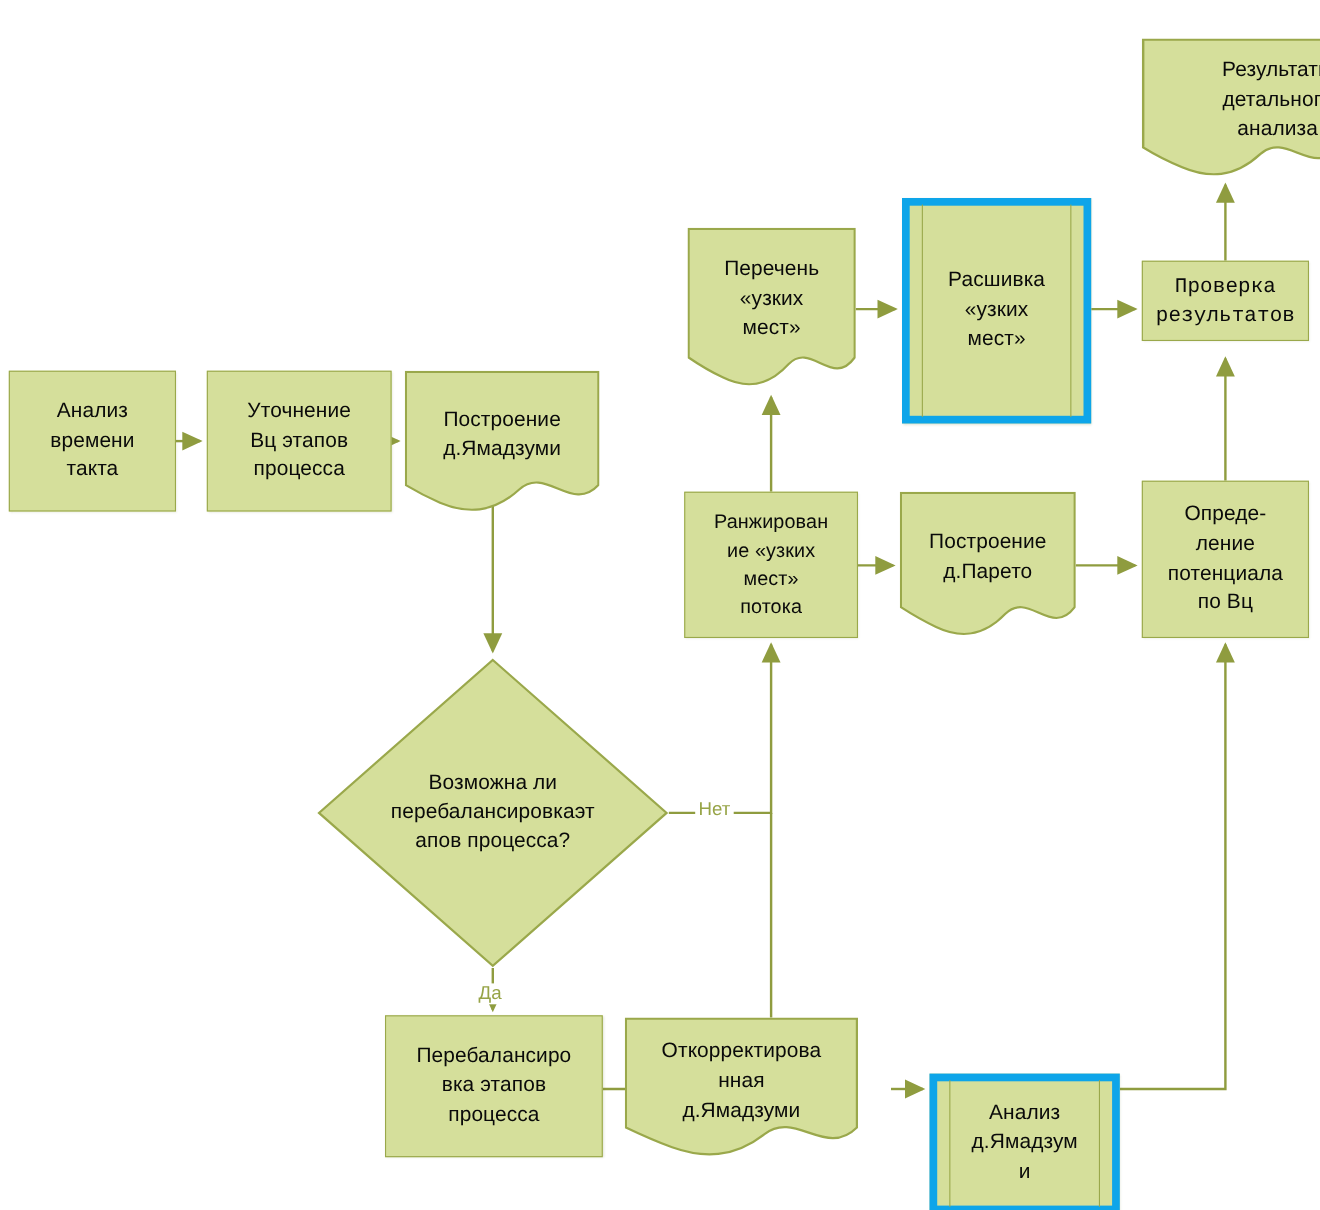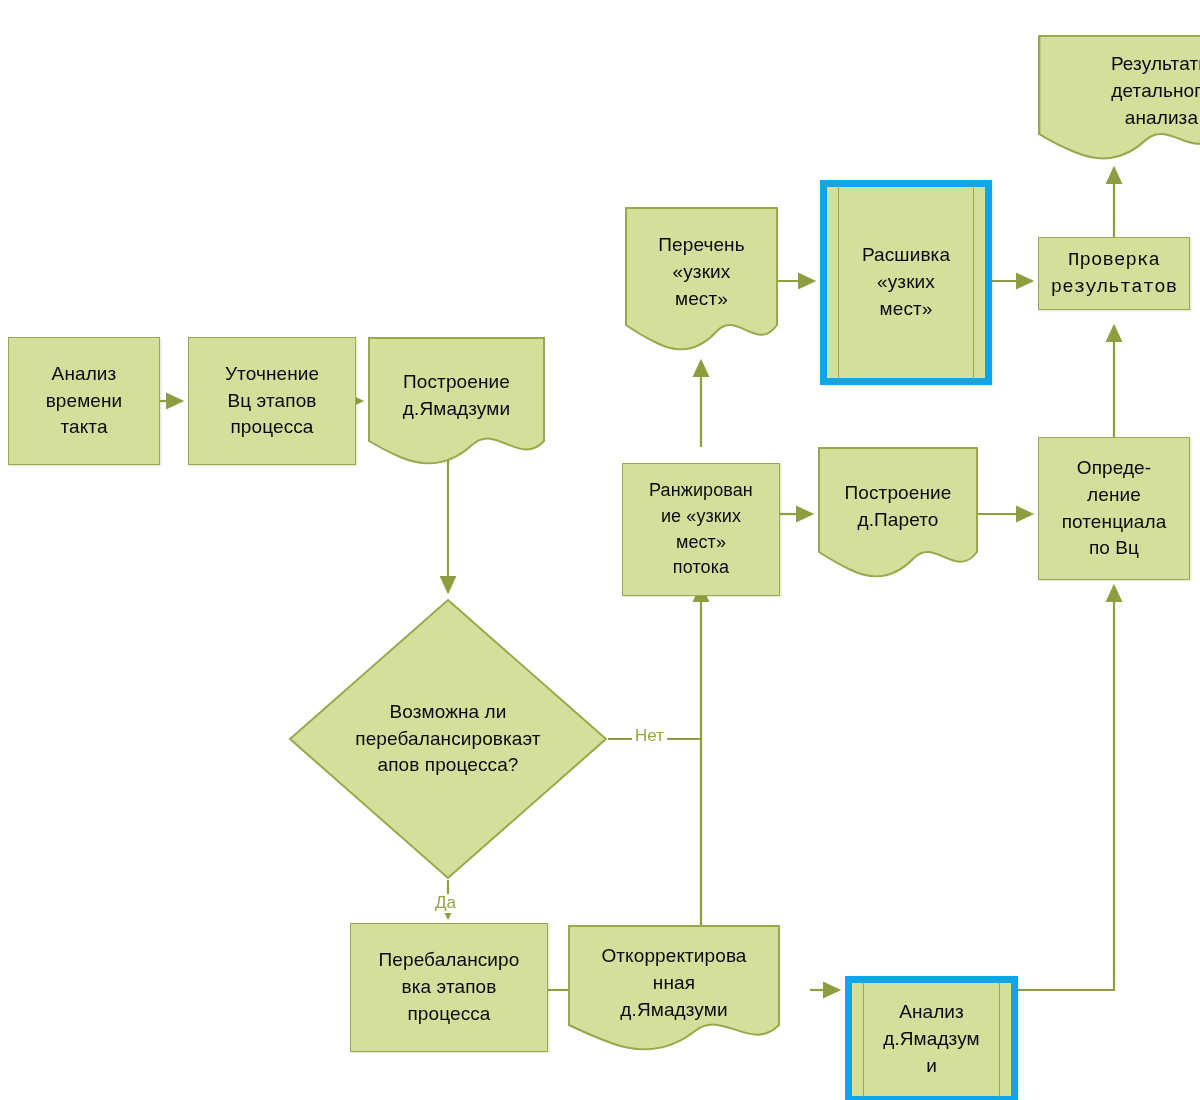--- a/index.html
+++ b/index.html
@@ -179,21 +179,21 @@
 нная
 д.Ямадзуми</span>
   </div>
 
   <div class="node shape-predefined" style="left:845px; top:976px; width:173px; height:127px;">
     <span class="label">Анализ
 д.Ямадзум
 и</span>
   </div>
 
-  <div class="node shape-process" style="left:622px; top:447px; width:158px; height:133px; font-size:18px;margin-top:16px;">
+  <div class="node shape-process" style="left:622px; top:447px; width:158px; height:133px; font-size:18px;">
     <span class="label">Ранжирован
 ие «узких
 мест»
 потока</span>
   </div>
 
   <div class="node shape-svg" style="left:818px; top:447px; width:160px; height:135px;">
     <svg viewBox="0 0 160 135" preserveAspectRatio="none">
       <path d="M1,1 L159,1 L159,105 C138,133 117,90 96,111 C75,133 54,133 33,123 C18,116 1,105 1,105 Z" fill="#d5df9b" stroke="#9aa84b" stroke-width="2"></path>
     </svg>

